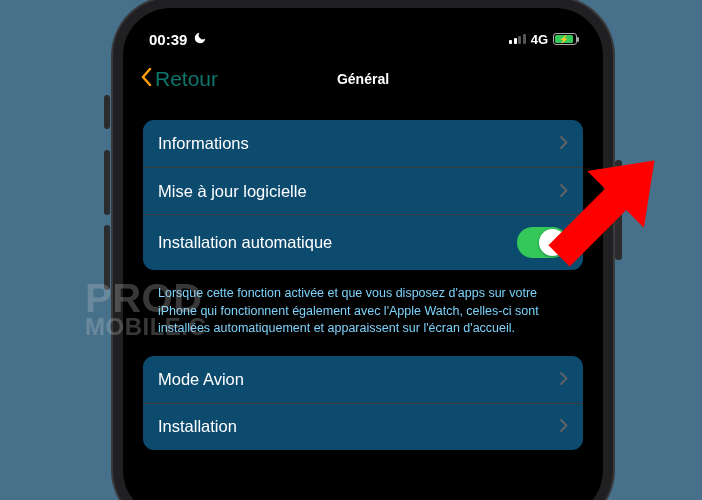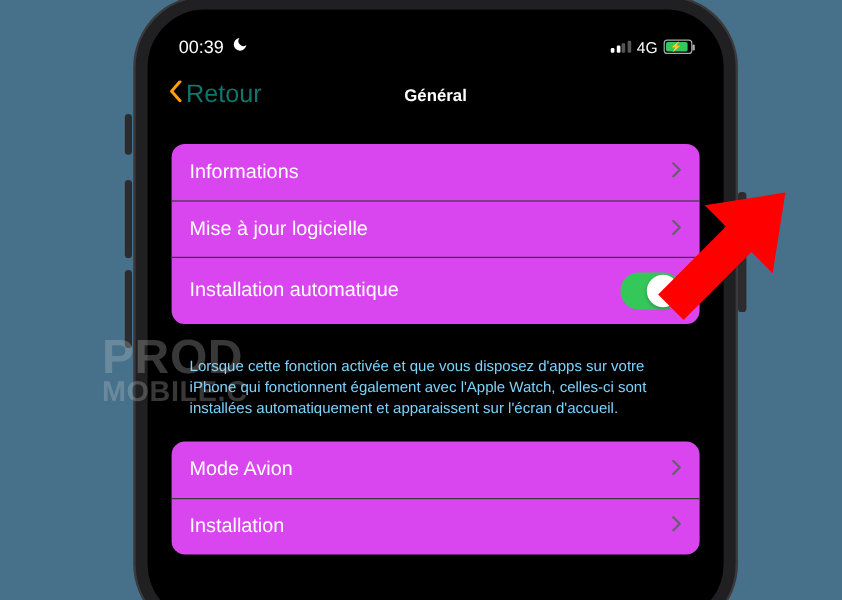--- a/index.html
+++ b/index.html
@@ -50,21 +50,21 @@
     border-bottom-left-radius: 18px;
     border-bottom-right-radius: 18px;
     z-index: 5;
   }
   .status-bar {
     height: 42px;
     display: flex;
     justify-content: space-between;
     padding: 8px 20px 0;
     font-size: 15px;
-    font-weight: 400;
+    font-weight: 700;
   }
   .status-left { display: flex; align-items: center; gap: 6px; width: 90px; }
   .status-right { display: flex; align-items: center; gap: 5px; justify-content: flex-end; width: 110px; }
   .signal { display: inline-flex; gap: 1.5px; align-items: flex-end; }
   .signal span { width: 3px; background: #fff; border-radius: 1px; }
   .signal span.dim { background: #555; }
   .b1{height:4px}.b2{height:6px}.b3{height:8px}.b4{height:10px}
   .battery {
     width: 24px; height: 12px; border: 1px solid #aaa; border-radius: 3px;
     position: relative; display: flex; align-items: center;
@@ -93,24 +93,24 @@
   .nav-title {
     position: absolute;
     left: 0; right: 0;
     text-align: center;
     font-size: 14px;
     font-weight: 600;
     color: #fff;
   }
   .content { padding: 18px 14px 0; }
   .section {
-    background: #d946ef;
+    background: #0c4a6e;
     border-radius: 11px;
     overflow: hidden;
-    margin-bottom: 20px;
+    margin-bottom: 8px;
   }
   .row {
     display: flex;
     align-items: center;
     justify-content: space-between;
     padding: 12px 15px;
     font-size: 16.5px;
     color: #fff;
     min-height: 47px;
   }

